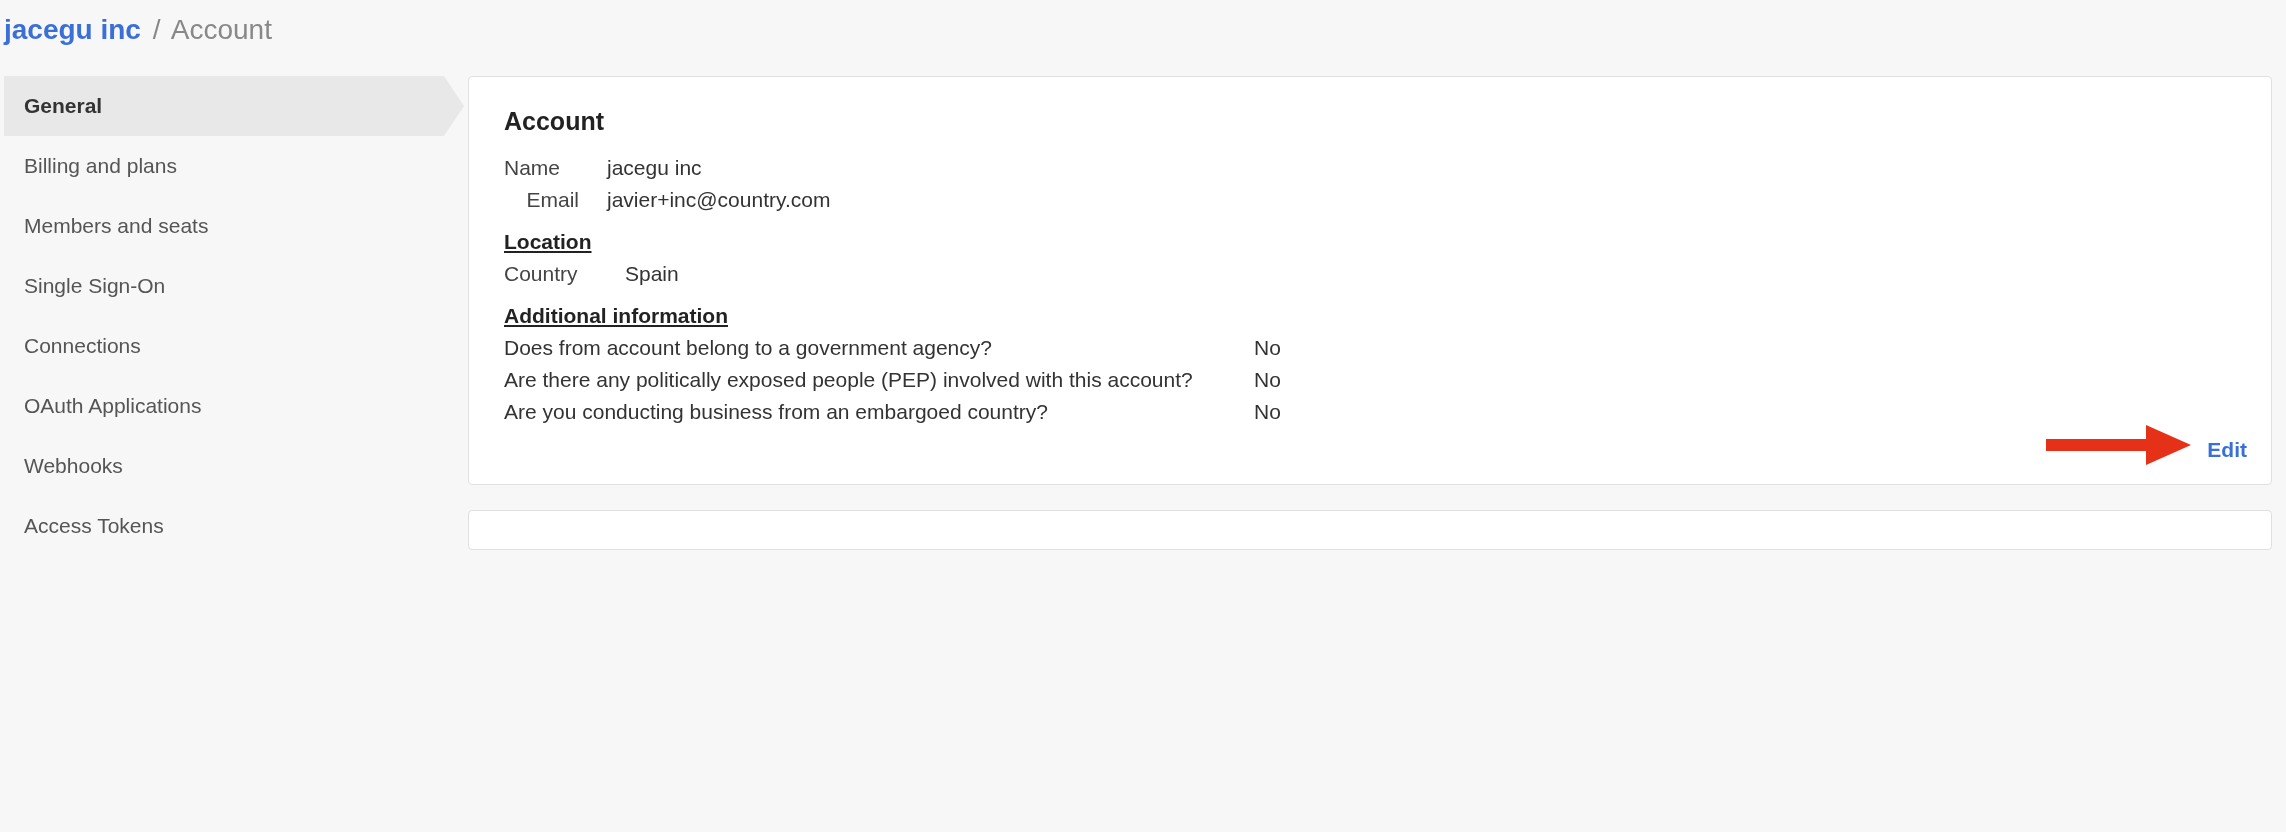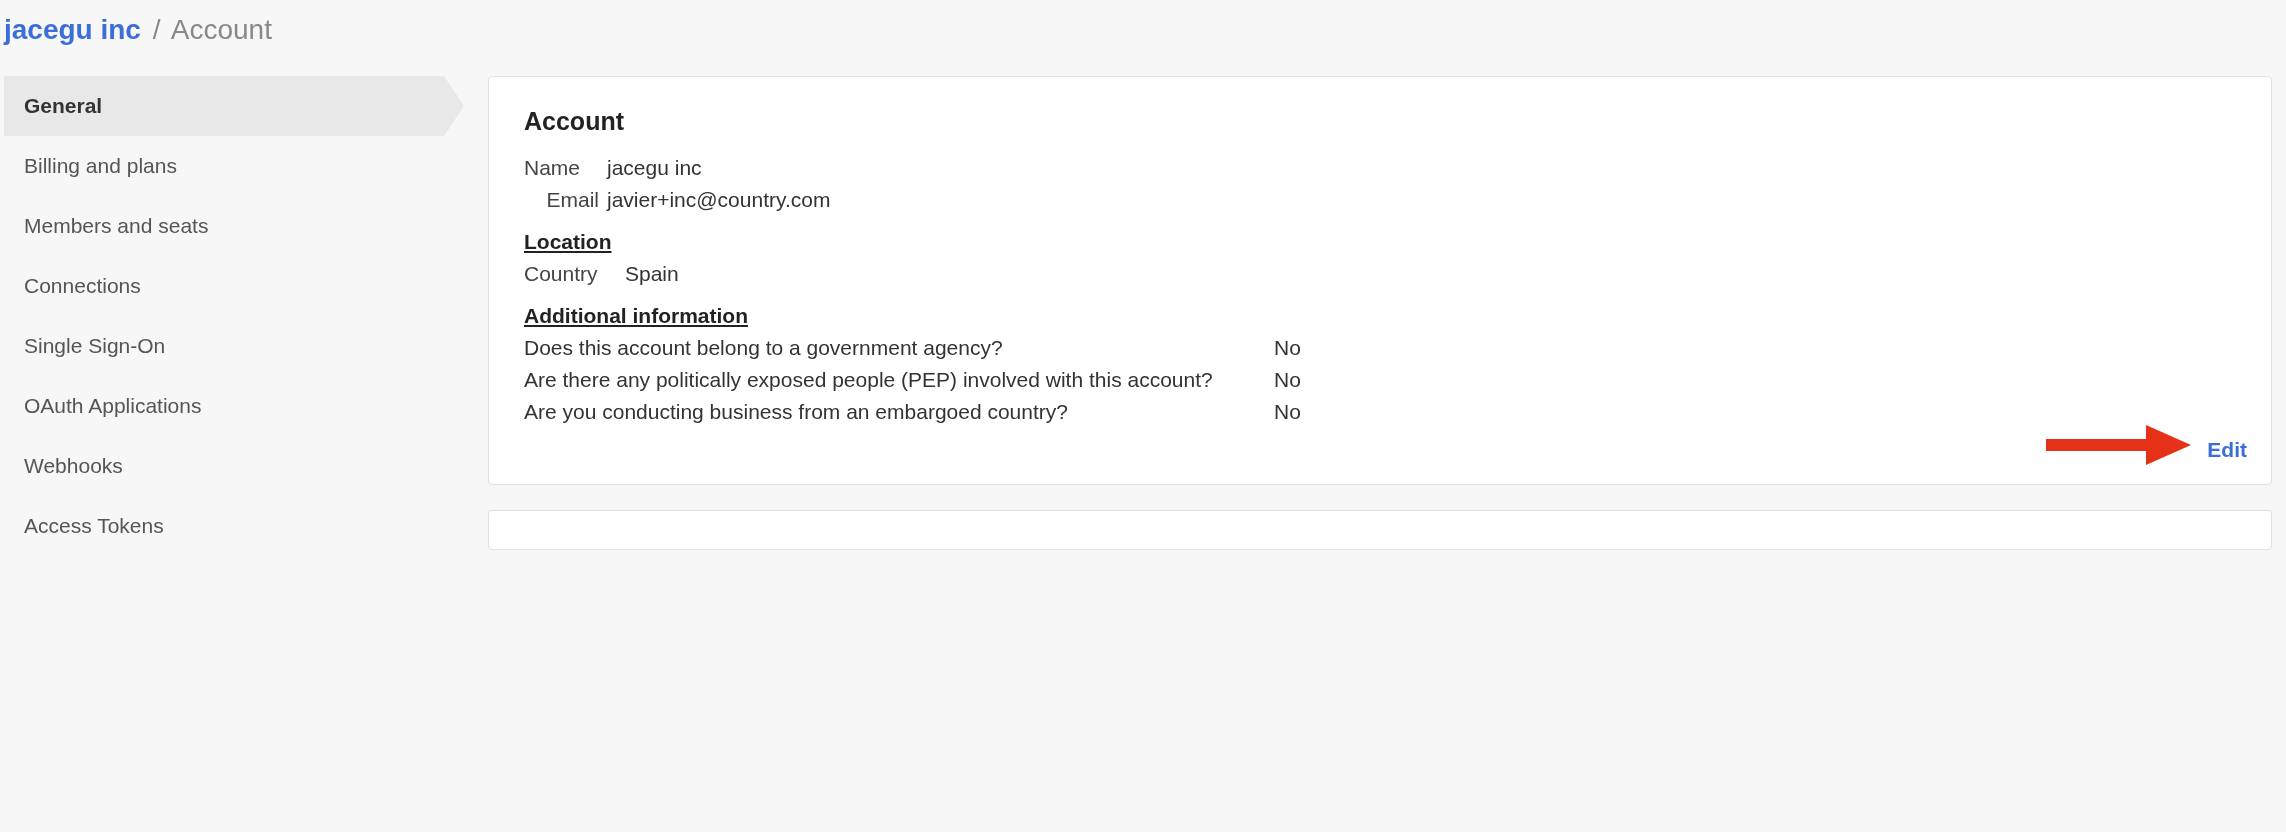--- a/index.html
+++ b/index.html
@@ -28,21 +28,21 @@
     }
     .breadcrumb-sep {
       color: #888;
       margin: 0 4px;
     }
     .breadcrumb-current {
       color: #888;
     }
     .content {
       display: flex;
-      gap: 44px;
+      gap: 24px;
     }
     .sidebar {
       width: 440px;
       flex-shrink: 0;
     }
     .sidebar-item {
       padding: 18px 20px;
       font-size: 21px;
       color: #555;
       cursor: pointer;
@@ -83,21 +83,21 @@
       margin-bottom: 20px;
       color: #222;
     }
     .field-row {
       display: flex;
       margin-bottom: 8px;
       font-size: 21px;
     }
     .field-label {
       color: #444;
-      margin-right: 8px;
+      margin-right: 28px;
     }
     .field-value {
       color: #333;
     }
     .section-heading {
       font-size: 21px;
       font-weight: 700;
       margin-top: 18px;
       margin-bottom: 8px;
       color: #222;
@@ -156,24 +156,24 @@
       <div class="sidebar-item active">
         <span>General</span>
       </div>
       <div class="sidebar-item">
         <span>Billing and plans</span>
       </div>
       <div class="sidebar-item">
         <span>Members and seats</span>
       </div>
       <div class="sidebar-item">
+        <span>Single Sign-On</span>
+      </div>
+      <div class="sidebar-item">
         <span>Connections</span>
-      </div>
-      <div class="sidebar-item">
-        <span>Single Sign-On</span>
       </div>
       <div class="sidebar-item">
         <span>OAuth Applications</span>
       </div>
       <div class="sidebar-item">
         <span>Webhooks</span>
       </div>
       <div class="sidebar-item">
         <span>Access Tokens</span>
       </div>
@@ -198,21 +198,21 @@
         <div class="section-heading">Location</div>
 
         <div class="field-row">
           <span class="field-label" style="width:93px;">Country</span>
           <span class="field-value">Spain</span>
         </div>
 
         <div class="section-heading">Additional information</div>
 
         <div class="question-row">
-          <span class="question-text">Does this account belong to a government agency?</span>
+          <span class="question-text">Does from account belong to a government agency?</span>
           <span class="question-answer">No</span>
         </div>
         <div class="question-row">
           <span class="question-text">Are there any politically exposed people (PEP) involved with this account?</span>
           <span class="question-answer">No</span>
         </div>
         <div class="question-row" style="margin-bottom:30px;">
           <span class="question-text">Are you conducting business from an embargoed country?</span>
           <span class="question-answer">No</span>
         </div>

